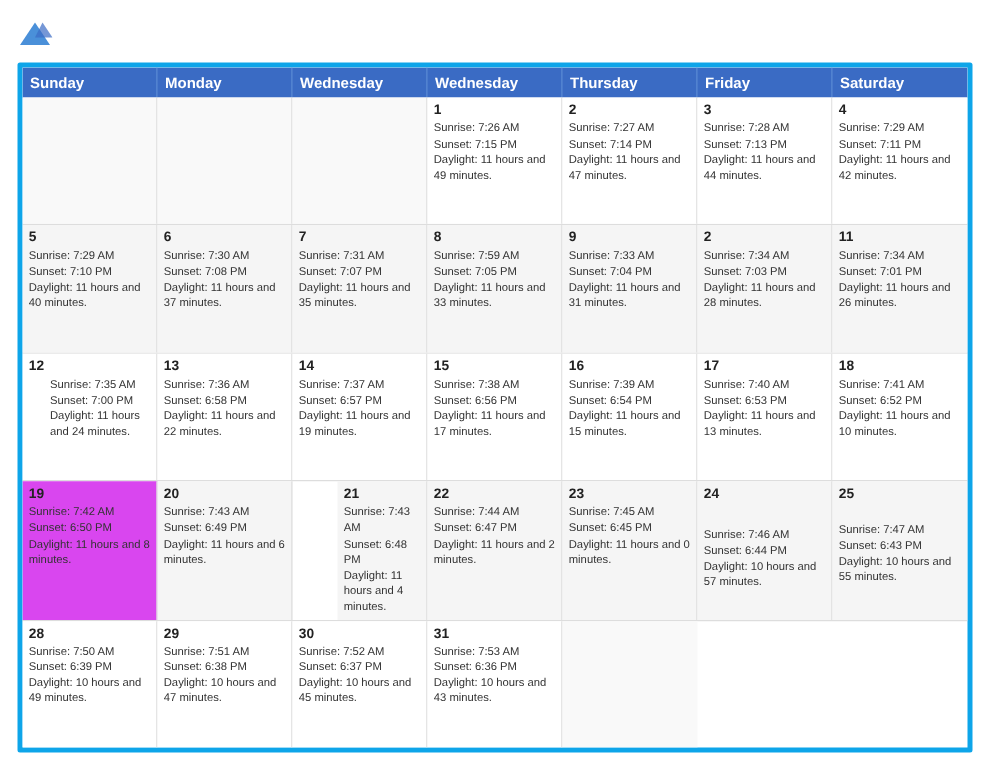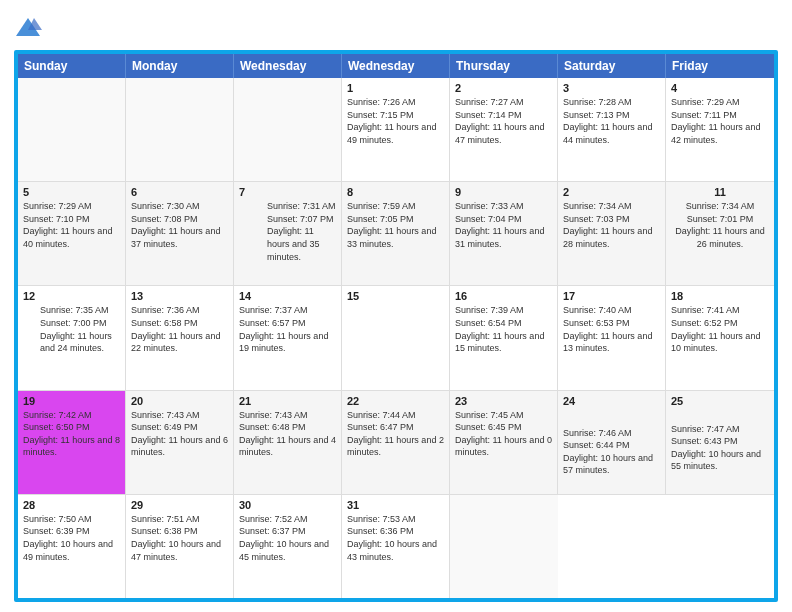--- a/index.html
+++ b/index.html
@@ -141,22 +141,22 @@
     </div>
   </div>
 
   <div class="calendar">
     <div class="cal-header" id="cal-header">
         <div class="cal-header-cell">Sunday</div>
         <div class="cal-header-cell">Monday</div>
         <div class="cal-header-cell">Wednesday</div>
         <div class="cal-header-cell">Wednesday</div>
         <div class="cal-header-cell">Thursday</div>
+        <div class="cal-header-cell">Friday</div>
         <div class="cal-header-cell">Saturday</div>
-        <div class="cal-header-cell">Friday</div>
       </div>
     <div class="cal-body" id="cal-body">
         <div class="cal-row">
           <div class="cal-cell empty"></div>
           <div class="cal-cell empty"></div>
           <div class="cal-cell empty"></div>
           <div class="cal-cell">
             <span class="day-num">1</span>
             <div class="cell-text" style="white-space: pre-line;">Sunrise: 7:26 AM
 Sunset: 7:15 PM
@@ -189,21 +189,21 @@
 Daylight: 11 hours and 40 minutes.</div>
           </div>
           <div class="cal-cell shaded" style="background: rgb(245, 245, 245);">
             <span class="day-num">6</span>
             <div class="cell-text" style="white-space: pre-line;">Sunrise: 7:30 AM
 Sunset: 7:08 PM
 Daylight: 11 hours and 37 minutes.</div>
           </div>
           <div class="cal-cell shaded" style="background: rgb(245, 245, 245);">
             <span class="day-num">7</span>
-            <div class="cell-text" style="white-space: pre-line; margin-left: 28px;">Sunrise: 7:31 AM
+            <div class="cell-text" style="white-space: pre-line;">Sunrise: 7:31 AM
 Sunset: 7:07 PM
 Daylight: 11 hours and 35 minutes.</div>
           </div>
           <div class="cal-cell shaded" style="background: rgb(245, 245, 245);">
             <span class="day-num">8</span>
             <div class="cell-text" style="white-space: pre-line;">Sunrise: 7:59 AM
 Sunset: 7:05 PM
 Daylight: 11 hours and 33 minutes.</div>
           </div>
           <div class="cal-cell shaded" style="background: rgb(245, 245, 245);">
@@ -211,21 +211,21 @@
             <div class="cell-text" style="white-space: pre-line;">Sunrise: 7:33 AM
 Sunset: 7:04 PM
 Daylight: 11 hours and 31 minutes.</div>
           </div>
           <div class="cal-cell shaded" style="background: rgb(245, 245, 245);">
             <span class="day-num">2</span>
             <div class="cell-text" style="white-space: pre-line;">Sunrise: 7:34 AM
 Sunset: 7:03 PM
 Daylight: 11 hours and 28 minutes.</div>
           </div>
-          <div class="cal-cell shaded" style="background: rgb(245, 245, 245); text-align: center;">
+          <div class="cal-cell shaded" style="background: rgb(245, 245, 245);">
             <span class="day-num">11</span>
             <div class="cell-text" style="white-space: pre-line;">Sunrise: 7:34 AM
 Sunset: 7:01 PM
 Daylight: 11 hours and 26 minutes.</div>
           </div>
         </div>
         <div class="cal-row">
           <div class="cal-cell">
             <span class="day-num">12</span>
             <div class="cell-text" style="white-space: pre-line; margin-left: 17px;">Sunrise: 7:35 AM
@@ -239,20 +239,23 @@
 Daylight: 11 hours and 22 minutes.</div>
           </div>
           <div class="cal-cell">
             <span class="day-num">14</span>
             <div class="cell-text" style="white-space: pre-line;">Sunrise: 7:37 AM
 Sunset: 6:57 PM
 Daylight: 11 hours and 19 minutes.</div>
           </div>
           <div class="cal-cell">
             <span class="day-num">15</span>
+            <div class="cell-text" style="white-space: pre-line;">Sunrise: 7:38 AM
+Sunset: 6:56 PM
+Daylight: 11 hours and 17 minutes.</div>
           </div>
           <div class="cal-cell">
             <span class="day-num">16</span>
             <div class="cell-text" style="white-space: pre-line;">Sunrise: 7:39 AM
 Sunset: 6:54 PM
 Daylight: 11 hours and 15 minutes.</div>
           </div>
           <div class="cal-cell">
             <span class="day-num">17</span>
             <div class="cell-text" style="white-space: pre-line;">Sunrise: 7:40 AM
@@ -272,21 +275,21 @@
             <div class="cell-text" style="white-space: pre-line;">Sunrise: 7:42 AM
 Sunset: 6:50 PM
 Daylight: 11 hours and 8 minutes.</div>
           </div>
           <div class="cal-cell shaded" style="background: rgb(245, 245, 245);">
             <span class="day-num">20</span>
             <div class="cell-text" style="white-space: pre-line;">Sunrise: 7:43 AM
 Sunset: 6:49 PM
 Daylight: 11 hours and 6 minutes.</div>
           </div>
-          <div class="cal-cell shaded" style="background: rgb(245, 245, 245);">
+          <div class="cal-cell shaded" style="background: rgb(245, 245, 245); margin-left: 36px;">
             <span class="day-num">21</span>
             <div class="cell-text" style="white-space: pre-line;">Sunrise: 7:43 AM
 Sunset: 6:48 PM
 Daylight: 11 hours and 4 minutes.</div>
           </div>
           <div class="cal-cell shaded" style="background: rgb(245, 245, 245);">
             <span class="day-num">22</span>
             <div class="cell-text" style="white-space: pre-line;">Sunrise: 7:44 AM
 Sunset: 6:47 PM
 Daylight: 11 hours and 2 minutes.</div>

